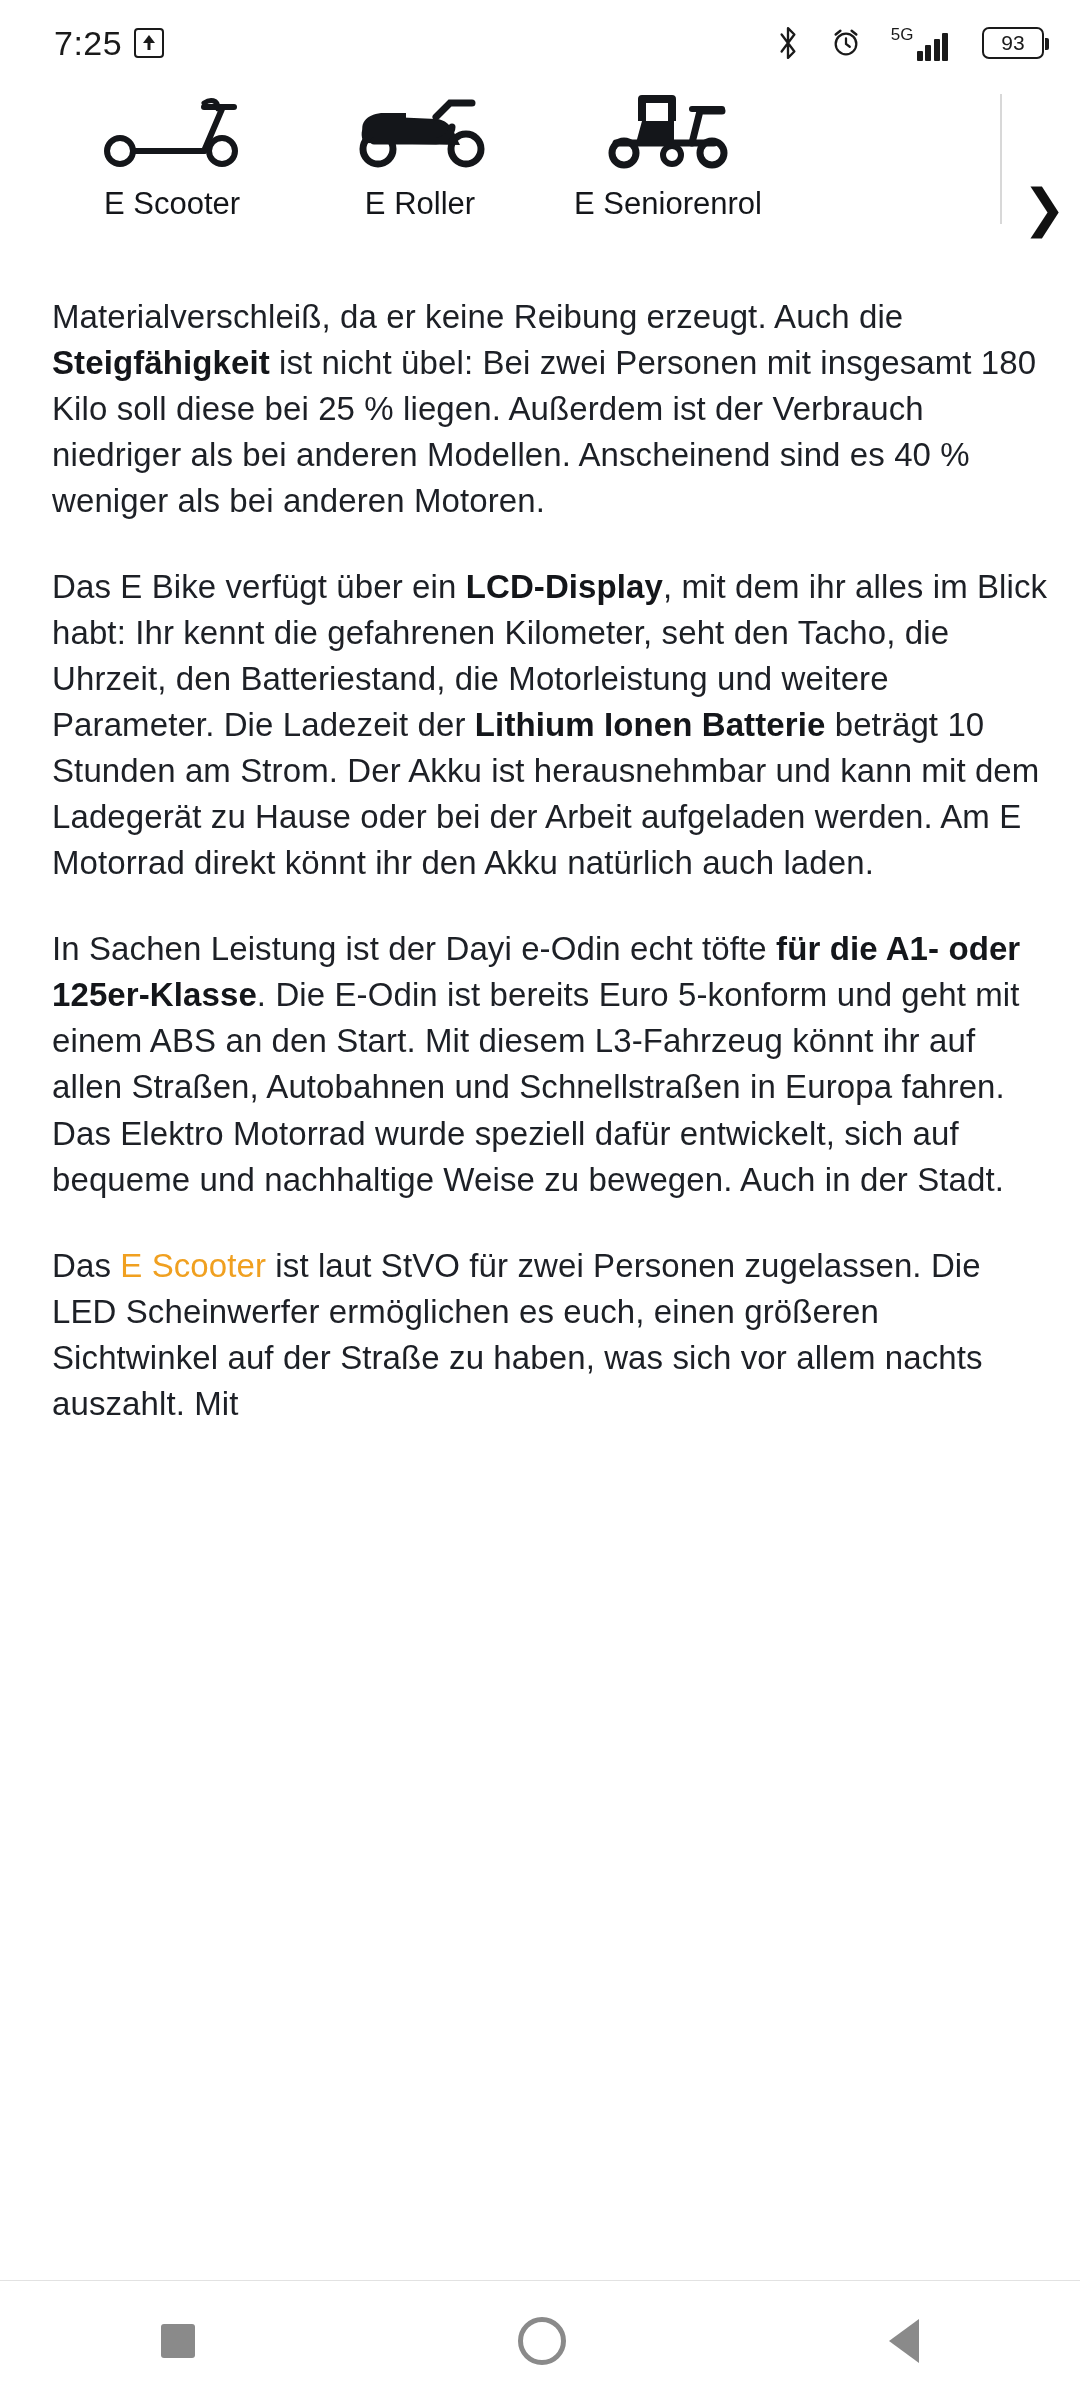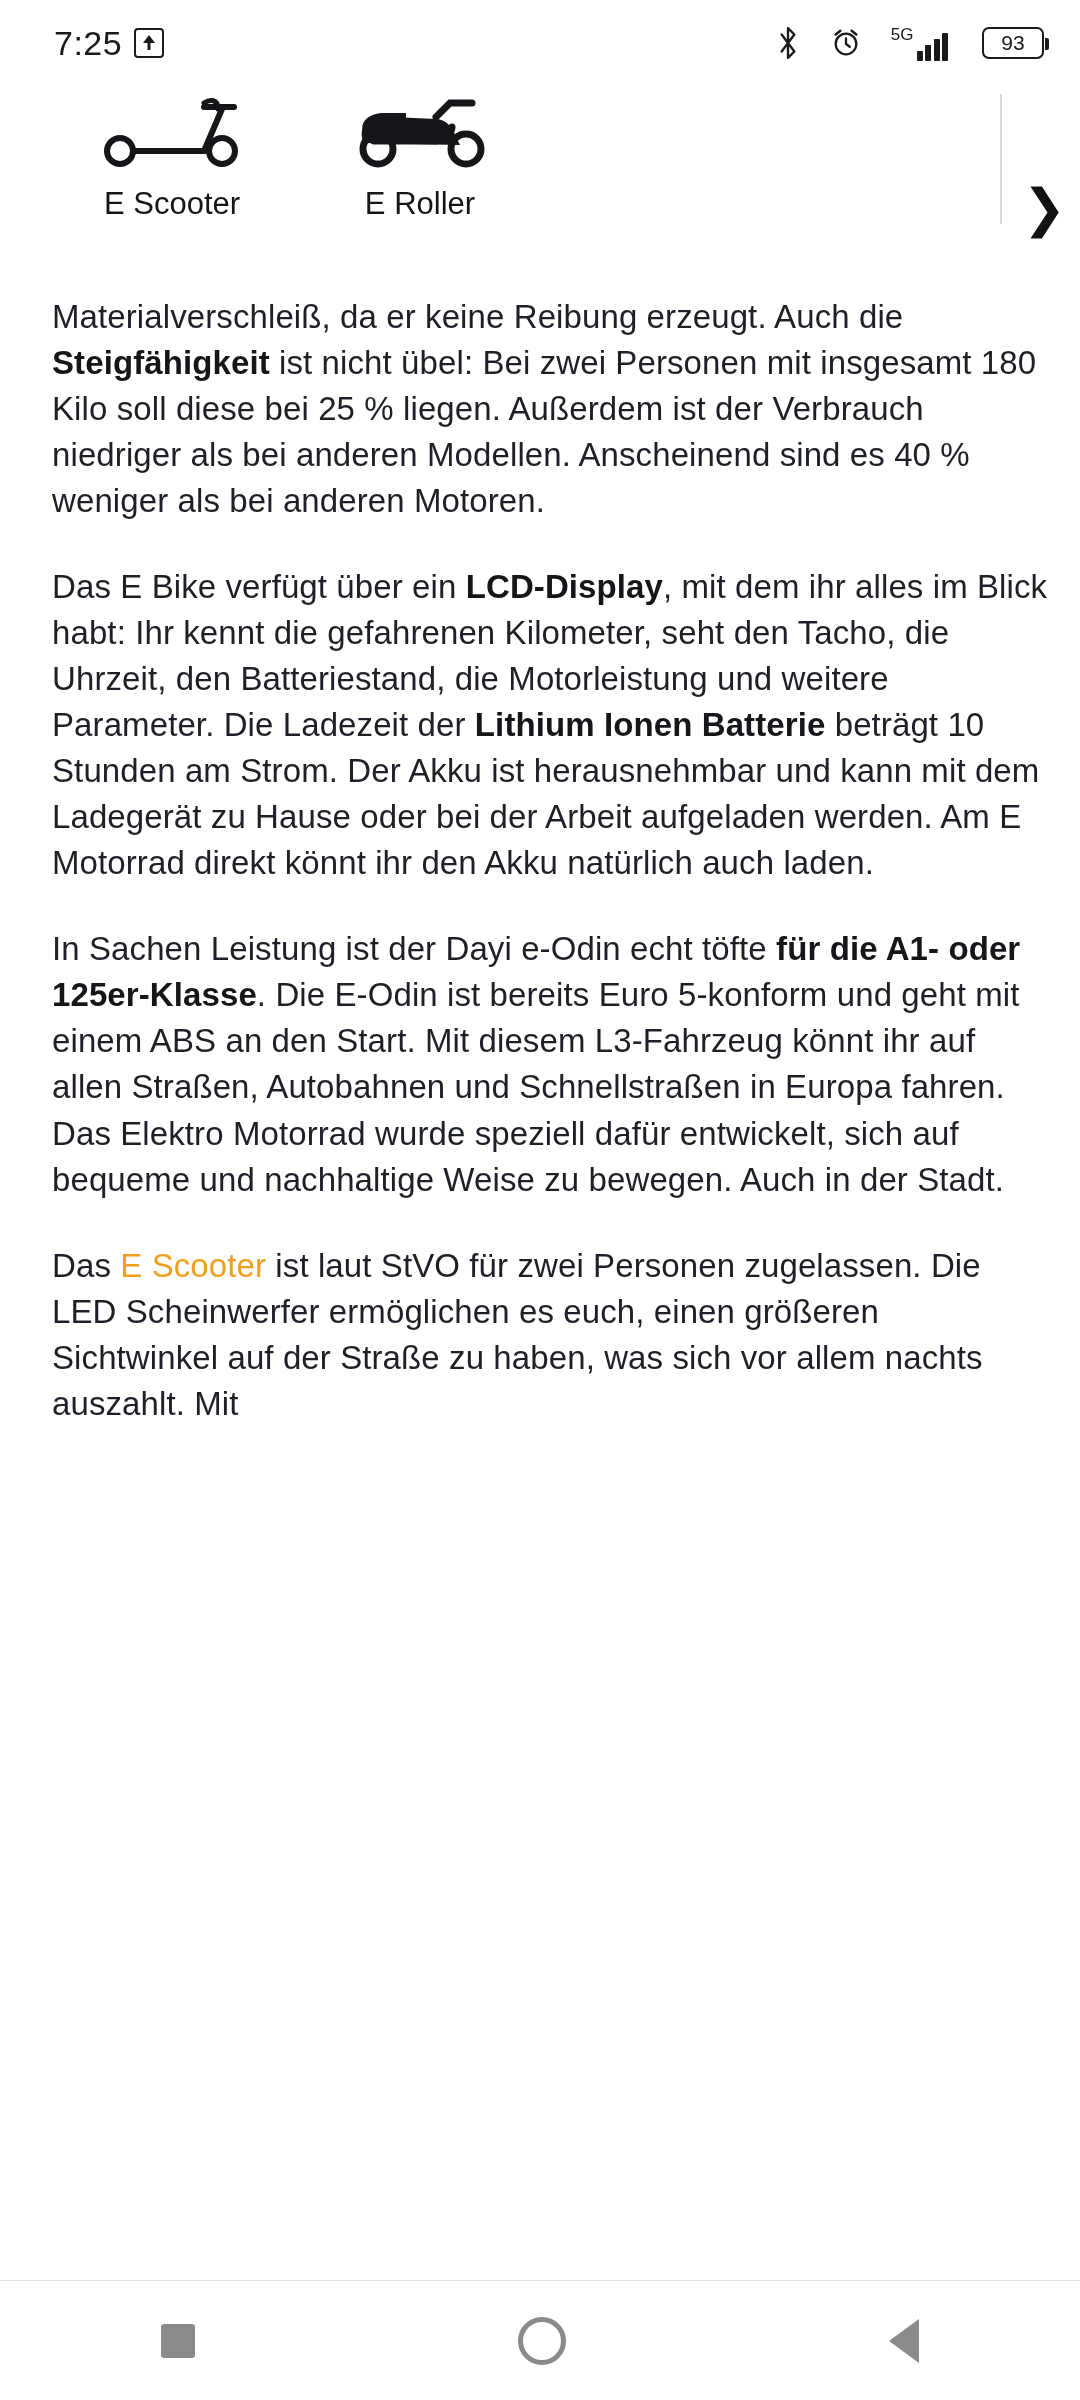--- a/index.html
+++ b/index.html
@@ -253,20 +253,35 @@
           <path d="M24 50 C16 34 30 22 52 24 L96 26 C104 26 112 32 116 44 L120 52" fill="#14161a"></path>
           <path d="M34 48 L96 48 C104 48 112 40 112 34" fill="none" stroke="#14161a" stroke-width="7" stroke-linecap="round"></path>
           <path d="M96 24 L110 10 L132 10" fill="none" stroke="#14161a" stroke-width="7" stroke-linecap="round"></path>
           <path d="M24 42 C18 30 28 20 44 20 L66 20 L66 42 Z" fill="#14161a"></path>
         </svg>
       </div>
       <div class="cat-label">E Roller</div>
     </div>
 
 
+    <div class="cat-item">
+      <div class="cat-icon">
+        <svg width="160" height="80" viewBox="0 0 160 80">
+          <circle cx="36" cy="62" r="12" fill="none" stroke="#14161a" stroke-width="7"></circle>
+          <circle cx="124" cy="62" r="12" fill="none" stroke="#14161a" stroke-width="7"></circle>
+          <circle cx="84" cy="64" r="9" fill="none" stroke="#14161a" stroke-width="6"></circle>
+          <path d="M28 52 L126 52" stroke="#14161a" stroke-width="7" stroke-linecap="round"></path>
+          <path d="M48 52 L54 30 L86 30 L86 52 Z" fill="#14161a"></path>
+          <path d="M54 30 L54 8 L84 8 L84 30" fill="none" stroke="#14161a" stroke-width="8" stroke-linejoin="round"></path>
+          <path d="M104 52 L112 20 L134 20" fill="none" stroke="#14161a" stroke-width="7" stroke-linecap="round"></path>
+          <path d="M104 18 L134 18" stroke="#14161a" stroke-width="6" stroke-linecap="round"></path>
+        </svg>
+      </div>
+      <div class="cat-label">E Seniorenrol</div>
+    </div>
 
     <div class="strip-divider"></div>
     <div class="strip-arrow">❯</div>
   </div>
 
   <div class="article">
     <p>
       <span>Materialverschleiß, da er keine Reibung erzeugt. Auch die </span><b>Steigfähigkeit</b><span> ist nicht übel: Bei zwei Personen mit insgesamt 180 Kilo soll diese bei 25 % liegen. Außerdem ist der Verbrauch niedriger als bei anderen Modellen. Anscheinend sind es 40 % weniger als bei anderen Motoren.</span>
     </p>
     <p>

